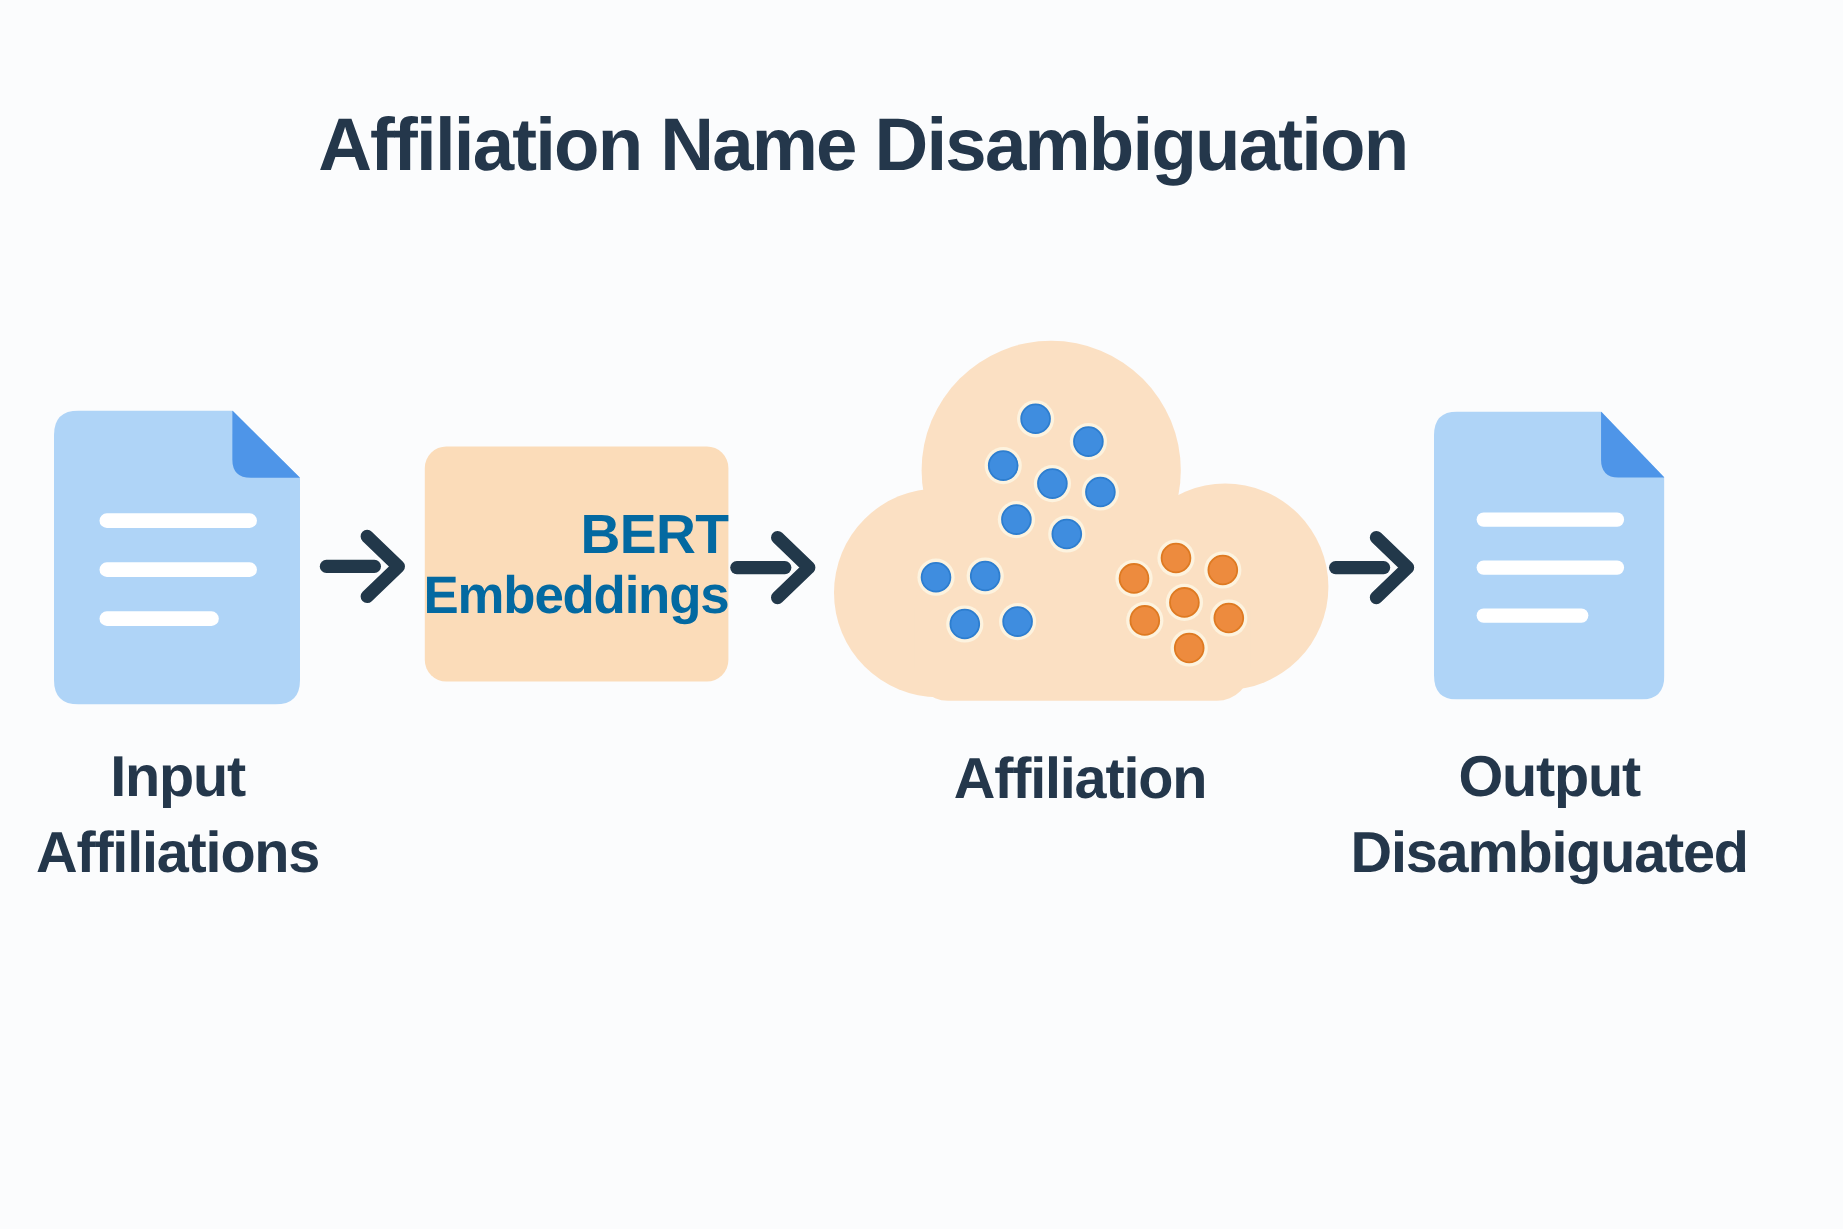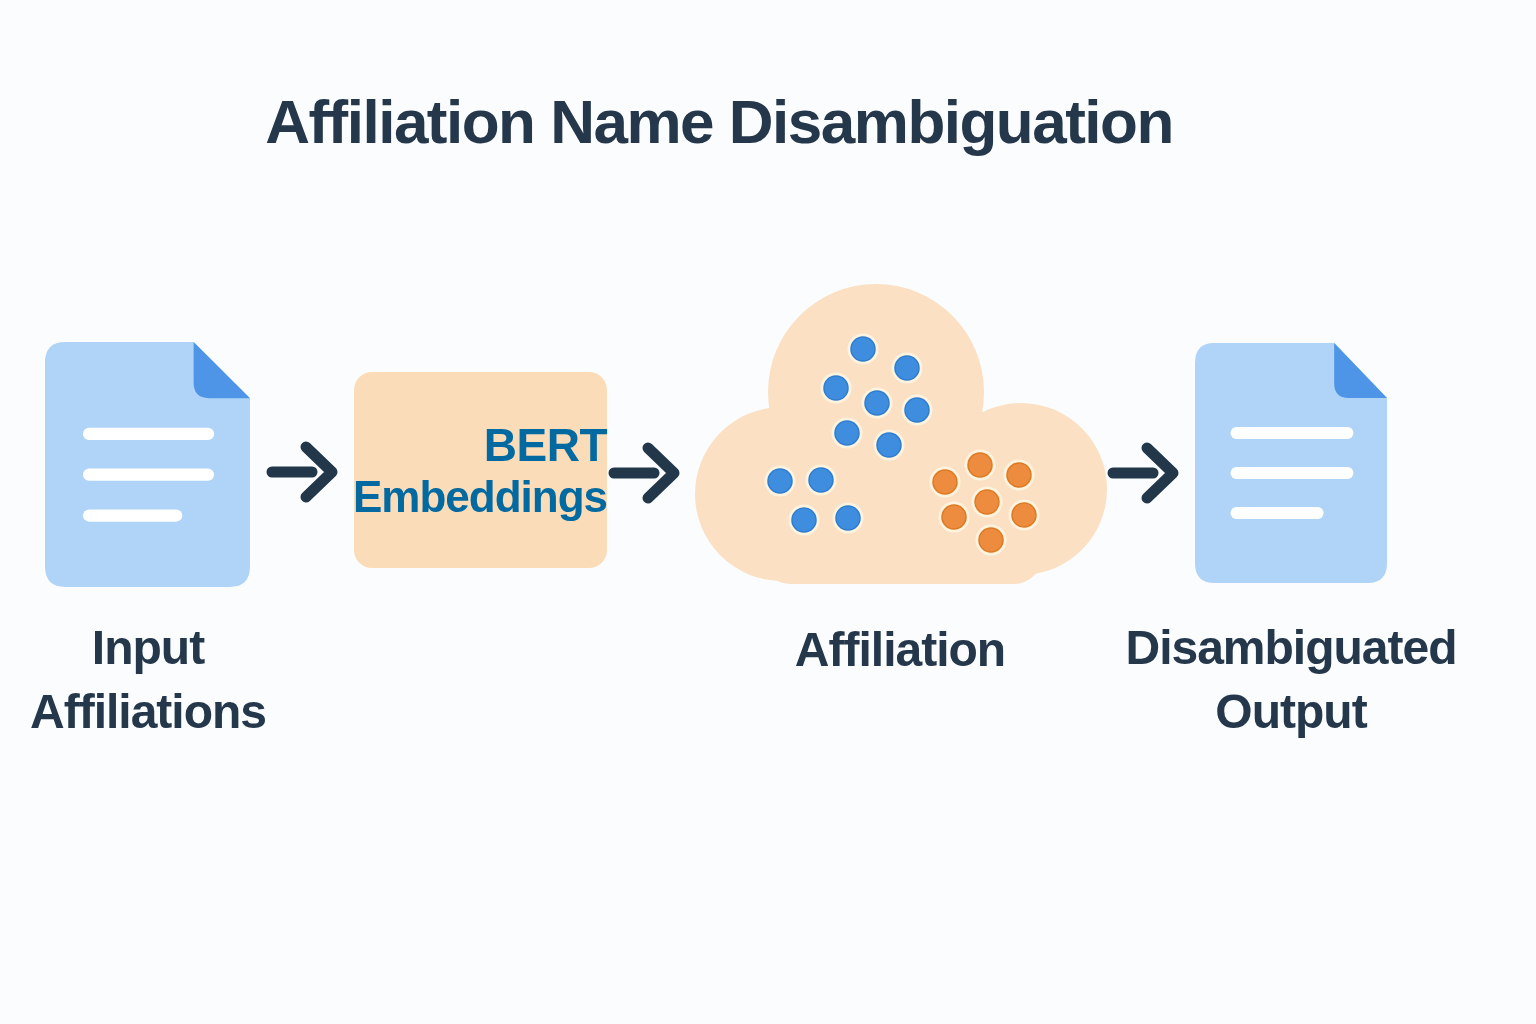--- a/index.html
+++ b/index.html
@@ -171,17 +171,17 @@
   <div class="label label-input">
     <span>Input</span>
     <span>Affiliations</span>
   </div>
 
   <div class="label label-clustering">
     <span>Affiliation</span>
   </div>
 
   <div class="label label-output">
+    <span>Output</span>
     <span>Disambiguated</span>
-    <span>Output</span>
   </div>
 
 </div>
 
 </body></html>

